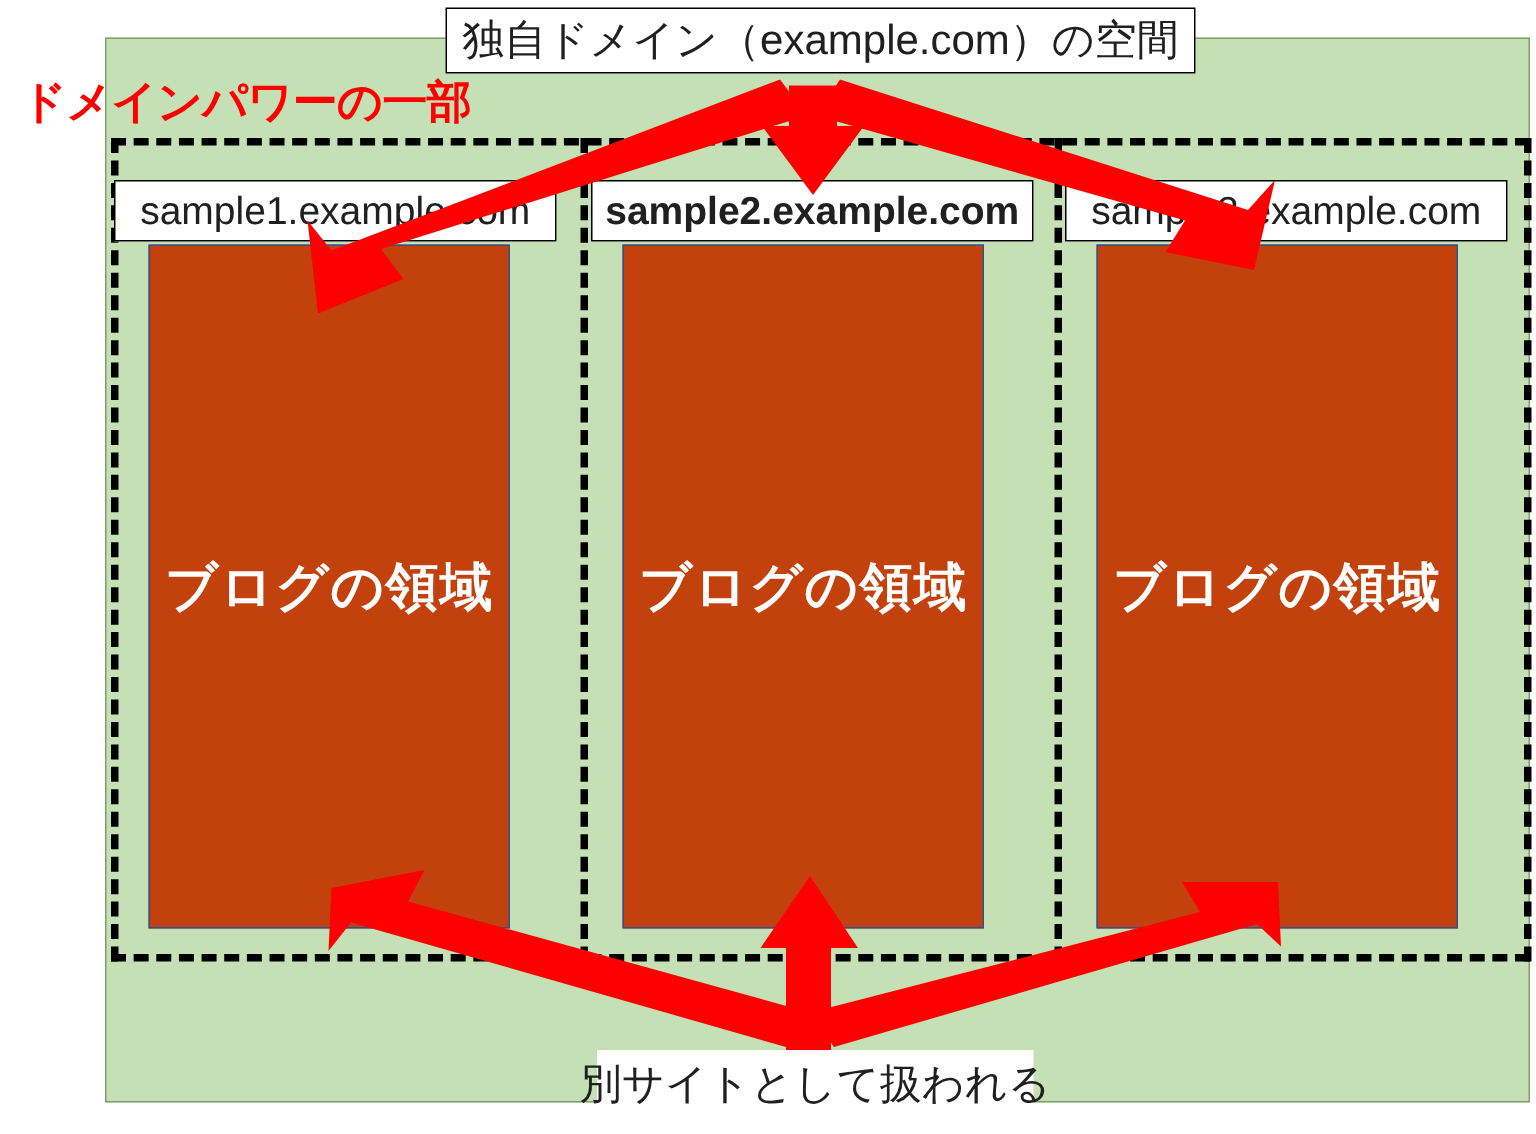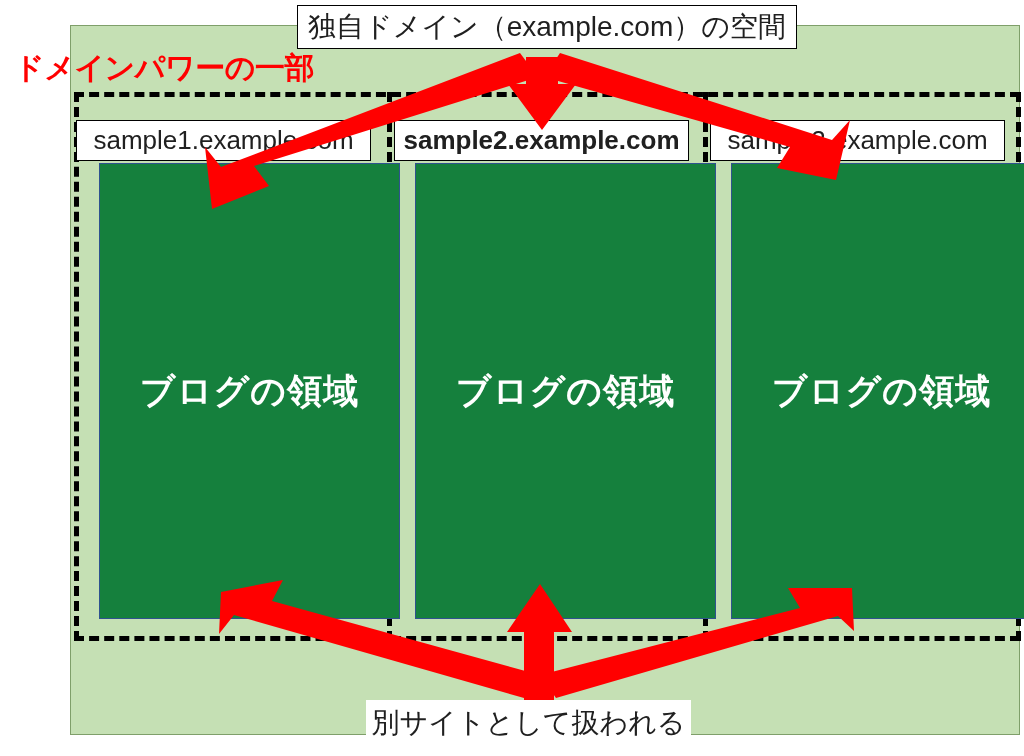--- a/index.html
+++ b/index.html
@@ -50,23 +50,23 @@
     border-left: 5px dashed #000000;
   }
   .dashed-vsep.s1 { left: 387px; }
   .dashed-vsep.s2 { left: 703px; }
   .dashed-vsep.right { left: 1016px; }
 
   
   .blog-block {
     position: absolute;
     top: 163px;
-    width: 301px;
+    width: 241px;
     height: 456px;
-    background: #15803d;
+    background: #c2410c;
     border: 1px solid #2f528f;
     box-sizing: border-box;
     display: flex;
     align-items: center;
     justify-content: center;
   }
   .blog-block .blog-label {
     color: #ffffff;
     font-size: 35px;
     font-weight: bold;
@@ -103,23 +103,23 @@
   .title-box {
     left: 297px;
     top: 5px;
     width: 500px;
     height: 44px;
     font-size: 28px;
   }
 
   
   .caption-box {
-    left: 366px;
+    left: 398px;
     top: 700px;
-    width: 325px;
+    width: 291px;
     height: 45px;
     font-size: 28px;
     border: none;
   }
 
   
   .red-note {
     position: absolute;
     left: 14px;
     top: 48px;

